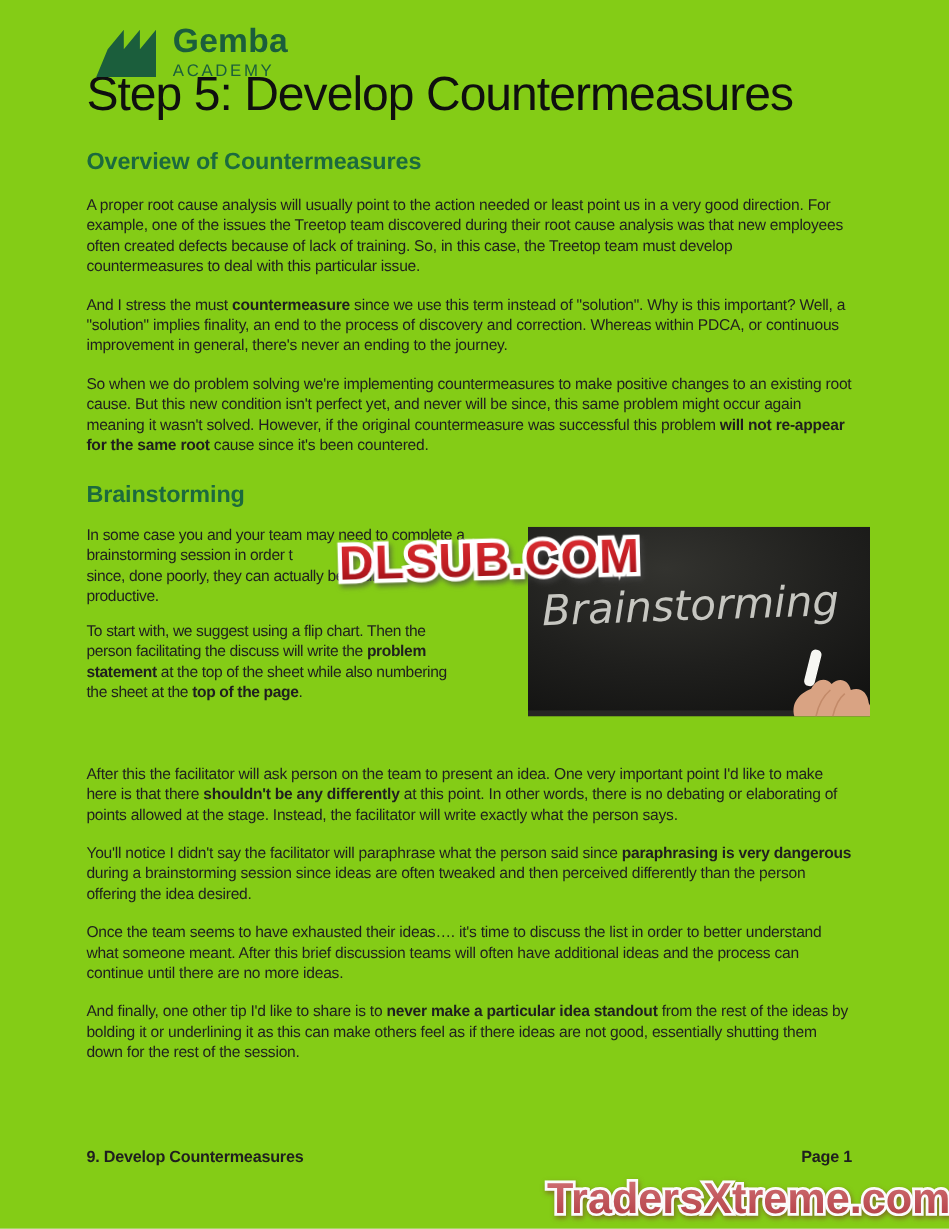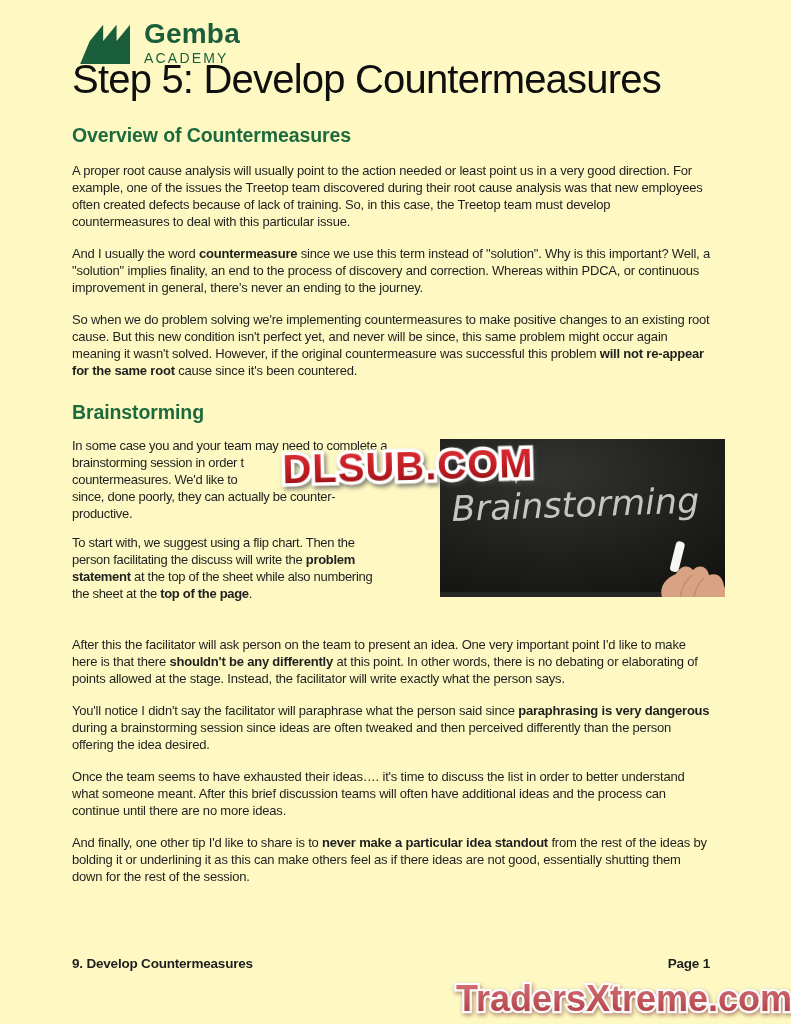--- a/index.html
+++ b/index.html
@@ -1,16 +1,16 @@
 <!DOCTYPE html>
 <html><head>
 <meta charset="utf-8">
 <style>
   html,body{margin:0;padding:0;background:#e8e8e8;}
-  .page{position:relative;width:791px;height:1024px;margin:0 auto;background:#fef9c3;
+  .page{position:relative;width:791px;height:1024px;margin:0 auto;background:#84cc16;
         font-family:"Liberation Sans",sans-serif;color:#222;overflow:hidden;}
   .content{padding:0 81px 0 72px;}
   
   .logo{position:absolute;left:78px;top:20px;display:flex;align-items:flex-start;gap:8px;}
   .logo svg{display:block;}
   .logo-name{font-size:28px;font-weight:700;color:#1b5e3c;line-height:1;letter-spacing:.2px;}
   .logo-sub{font-size:14px;font-weight:400;color:#1b5e3c;letter-spacing:2.2px;margin-top:2px;}
   
   .tc4s{position:absolute;top:0;right:8px;font-size:42px;font-weight:700;letter-spacing:1px;
         background:linear-gradient(#262626 18%,#4c4340 55%,#9b685c 92%);
@@ -50,30 +50,29 @@
       <div class="logo-sub">ACADEMY</div>
     </div>
   </div>
 
 
   <div class="content">
     <h1>Step 5: Develop Countermeasures</h1>
 
     <h2>Overview of Countermeasures</h2>
     <p class="body"><span>A proper root cause analysis will usually point to the action needed or least point us in a very good direction. For example, one of the issues the Treetop team discovered during their root cause analysis was that new employees often created defects because of lack of training.  So, in this case, the Treetop team must develop countermeasures to deal with this particular issue.</span></p>
-    <p class="body"><span>And I usually the word </span><b>countermeasure</b><span> since we use this term instead of "solution". Why is this important? Well, a "solution" implies finality, an end to the process of discovery and correction. Whereas within PDCA, or continuous improvement in general, there's never an ending to the journey.</span></p>
+    <p class="body"><span>And I stress the must </span><b>countermeasure</b><span> since we use this term instead of "solution". Why is this important? Well, a "solution" implies finality, an end to the process of discovery and correction. Whereas within PDCA, or continuous improvement in general, there's never an ending to the journey.</span></p>
     <p class="body"><span>So when we do problem solving we're implementing countermeasures to make positive changes to an existing root cause. But this new condition isn't perfect yet, and never will be since, this same problem might occur again meaning it wasn't solved.  However, if the original countermeasure was successful this problem </span><b>will not re-appear for the same root</b><span> cause since it's been countered.</span></p>
 
     <h2>Brainstorming</h2>
 
     <section class="brain">
       <div class="col">
         <div class="pline"><span>In some case you and your team may need to complete a</span></div>
         <div class="pline"><span>brainstorming session in order t</span></div>
-        <div class="pline"><span>countermeasures.  We'd like to</span></div>
         <div class="pline"><span>since, done poorly, they can actually be counter-</span></div>
         <div class="pline"><span>productive.</span></div>
         <div class="pgap"></div>
         <div class="pline"><span>To start with, we suggest using a flip chart.  Then the</span></div>
         <div class="pline"><span>person facilitating the discuss will write the </span><b>problem</b></div>
         <div class="pline"><b>statement</b><span> at the top of the sheet while also numbering</span></div>
         <div class="pline"><span>the sheet at the </span><b>top of the page</b><span>.</span></div>
       </div>
 
       <figure class="board">

